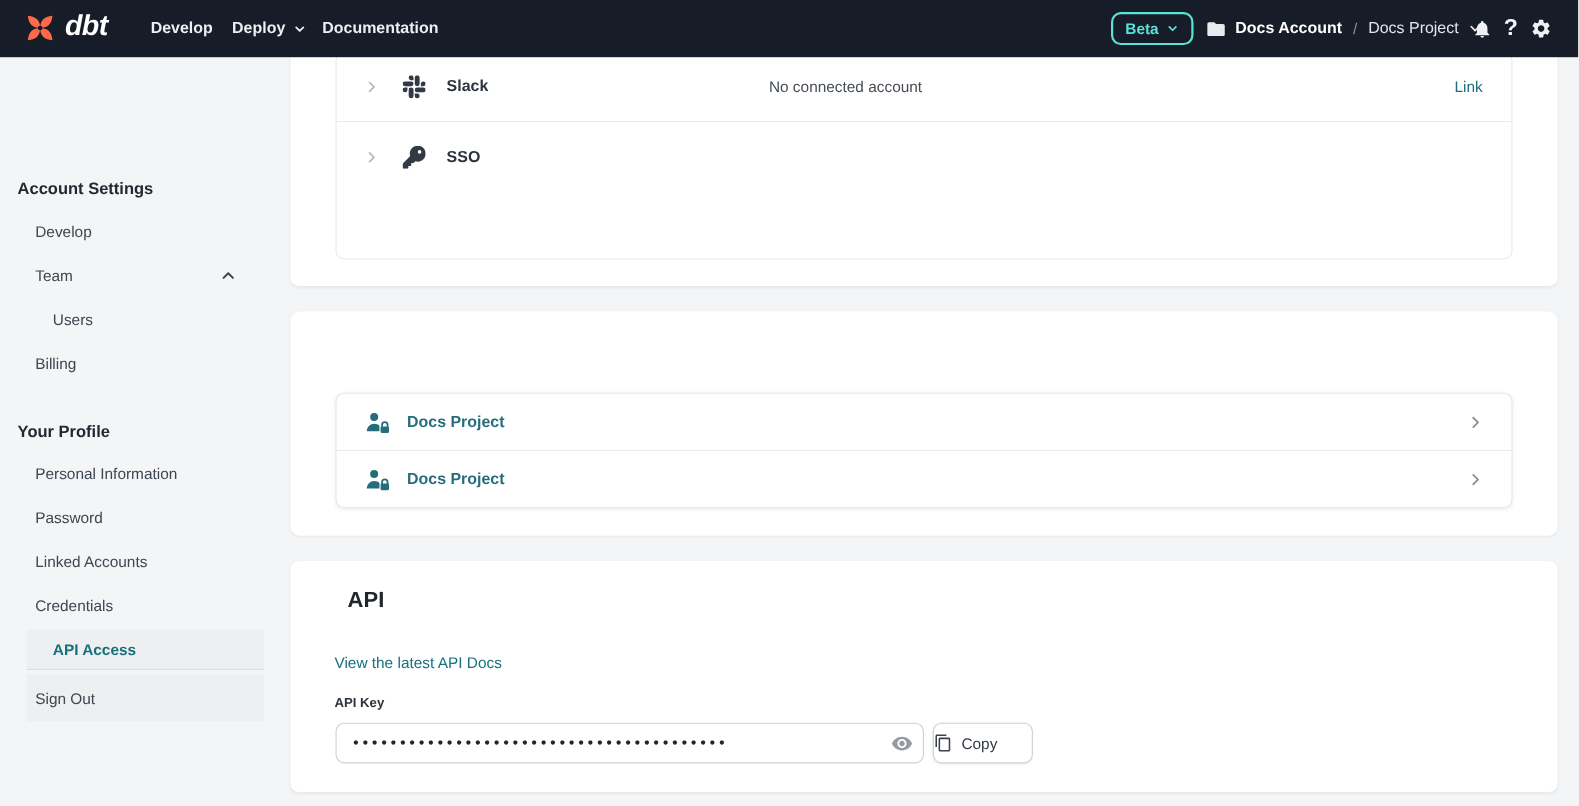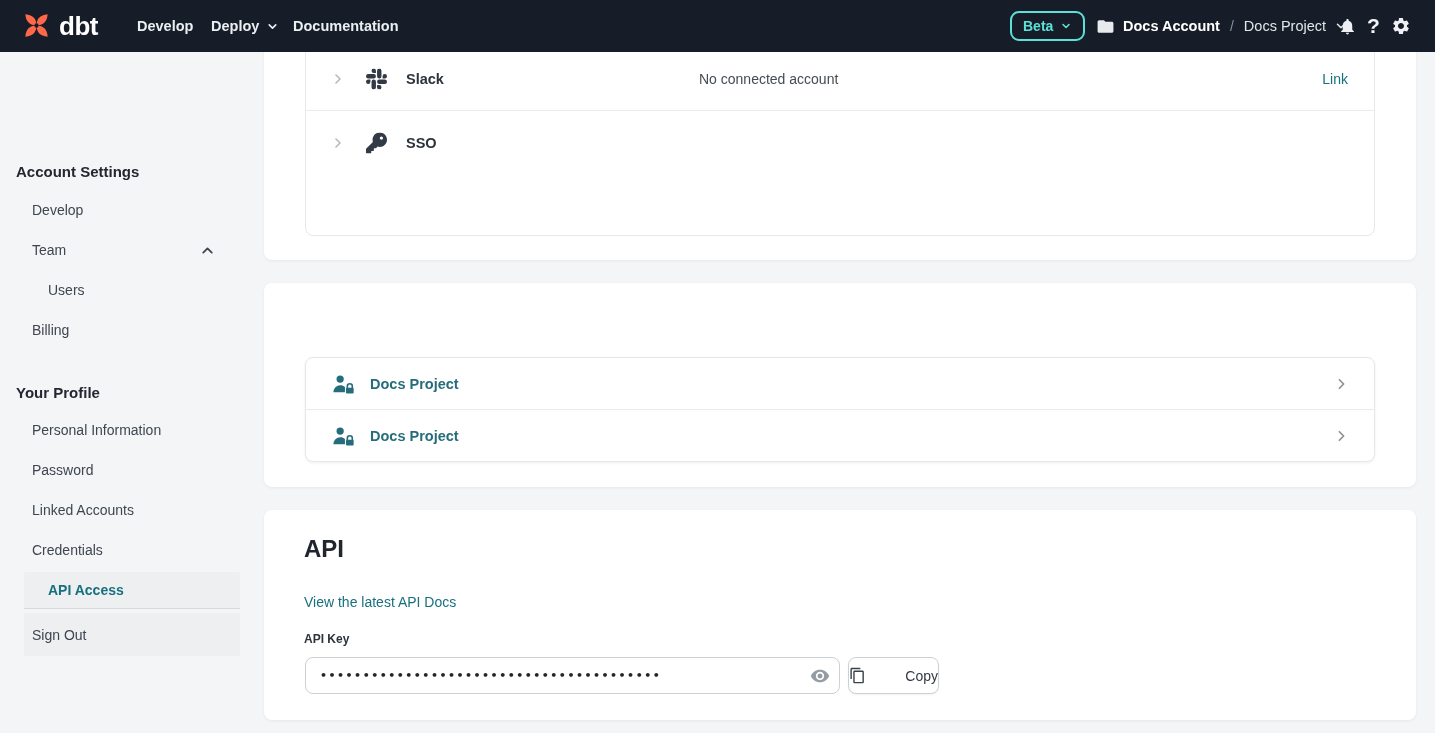--- a/index.html
+++ b/index.html
@@ -2,21 +2,21 @@
 <html><head>
 <meta charset="utf-8">
 <style>
   * { margin:0; padding:0; box-sizing:border-box; }
   html,body { width:1435px; height:733px; }
   body { font-family:"Liberation Sans","DejaVu Sans",sans-serif; background:#f4f5f7; }
   .screen { position:relative; width:1435px; height:733px; overflow:hidden; background:#f4f5f7; }
 
   
   .navbar { position:absolute; left:0; top:0; width:1435px; height:52px; background:#161d28; z-index:20; display:flex; align-items:center; }
-  .logo { position:absolute; left:21px; top:10px; display:flex; align-items:center; gap:7px; }
+  .logo { position:absolute; left:21px; top:10px; display:flex; align-items:flex-start; gap:7px;font-style:italic; }
   .logo-text { color:#ffffff; font-size:26px; font-weight:bold; letter-spacing:-0.5px; line-height:1; }
   .nav-item { position:absolute; top:0; height:52px; display:flex; align-items:center; gap:7px; color:#eceff2; font-size:14.5px; font-weight:bold; cursor:pointer; }
   .nav-develop { left:137px; }
   .nav-deploy { left:211px; }
   .nav-docs { left:293px; }
   .beta-pill { position:absolute; left:1010px; top:11px; height:30px; padding:0 11px; border:2px solid #5be2d8; border-radius:9px; display:flex; align-items:center; gap:7px; color:#5be2d8; font-size:14px; font-weight:bold; cursor:pointer; }
   .crumb { position:absolute; top:0; height:52px; display:flex; align-items:center; }
   .crumb-wrap { left:1096px; gap:8px; }
   .crumb-account { color:#ffffff; font-size:14.5px; font-weight:bold; }
   .crumb-sep { color:#8a929c; font-size:14px; padding:0 2px; }
@@ -33,21 +33,21 @@
   .block-api { top:520px; height:37px; border-bottom:1px solid #d6d9dc; border-radius:2px 2px 0 0; }
   .block-api span { margin-left:24px; color:#17707e; font-size:14px; font-weight:bold; }
   .block-signout { top:561px; height:43px; border-radius:0 0 2px 2px; }
   .block-signout span { margin-left:8px; color:#3e4650; font-size:14px; }
 
   
   .card { position:absolute; left:264px; width:1152px; background:#ffffff; border-radius:8px; box-shadow:0 1px 3px rgba(16,24,40,0.06); }
   .card1 { top:-30px; height:290px; }
   .card2 { top:283px; height:204px; }
   .card3 { top:510px; height:210px; }
-  .card-title { position:absolute; left:40px; color:#21262e; font-size:24px; font-weight:bold; }
+  .card-title { position:absolute; left:52px; color:#21262e; font-size:20px; font-weight:bold; }
 
   .inner-table { position:absolute; left:41px; width:1070px; border:1px solid #e6e8ea; border-radius:8px; background:#fff; }
   .it1 { top:77px; height:189px; }
   .it2 { top:74px; height:105px; box-shadow:0 1px 3px rgba(16,24,40,0.07); }
 
   .la-row { position:relative; height:63px; border-bottom:1px solid #e9ebed; }
   .la-row:last-child { border-bottom:none; }
   .la-chevron { position:absolute; left:24px; top:50%; transform:translateY(-50%); display:flex; }
   .la-icon { position:absolute; left:60px; top:50%; transform:translateY(-50%); display:flex; }
   .la-name { position:absolute; left:100px; top:50%; transform:translateY(-50%); color:#2c333b; font-size:14.5px; font-weight:bold; }
@@ -60,21 +60,21 @@
   .cred-row:last-child { border-bottom:none; }
   .cred-icon { position:absolute; left:26px; top:50%; transform:translateY(-50%); display:flex; }
   .cred-label { position:absolute; left:64px; top:50%; transform:translateY(-50%); color:#266d7b; font-size:14.5px; font-weight:bold; }
   .cred-chevron { position:absolute; right:24px; top:50%; transform:translateY(-50%); display:flex; }
 
   .api-link { position:absolute; left:40px; top:84px; color:#17707e; font-size:14px; cursor:pointer; }
   .api-key-label { position:absolute; left:40px; top:122px; color:#2c333b; font-size:12px; font-weight:bold; }
   .api-input-wrap { position:absolute; left:41px; top:147px; width:535px; height:37px; }
   .api-input { width:535px; height:37px; border:1px solid #ccd1d6; border-radius:8px; padding:0 40px 0 14px; font-size:11px; letter-spacing:1.5px; font-weight:bold; color:#22262b; background:#fff; outline:none; font-family:"DejaVu Sans",sans-serif; }
   .eye-btn { position:absolute; right:10px; top:50%; transform:translateY(-50%); display:flex; cursor:pointer; }
-  .copy-btn { position:absolute; left:584px; top:147px; width:91px; height:37px; background:#fff; border:1px solid #ccd1d6; border-radius:8px; display:flex; align-items:center; justify-content:space-between; gap:22px; cursor:pointer; box-shadow:0 1px 2px rgba(16,24,40,0.05); }
+  .copy-btn { position:absolute; left:584px; top:147px; width:91px; height:37px; background:#fff; border:1px solid #ccd1d6; border-radius:8px; display:flex; align-items:center; justify-content:flex-start; gap:8px; cursor:pointer; box-shadow:0 1px 2px rgba(16,24,40,0.05); }
   .copy-label { color:#333a43; font-size:14px; }
 </style>
 </head>
 <body>
 
 <div class="screen">
 
   <div>
 
     <div class="card card1">

